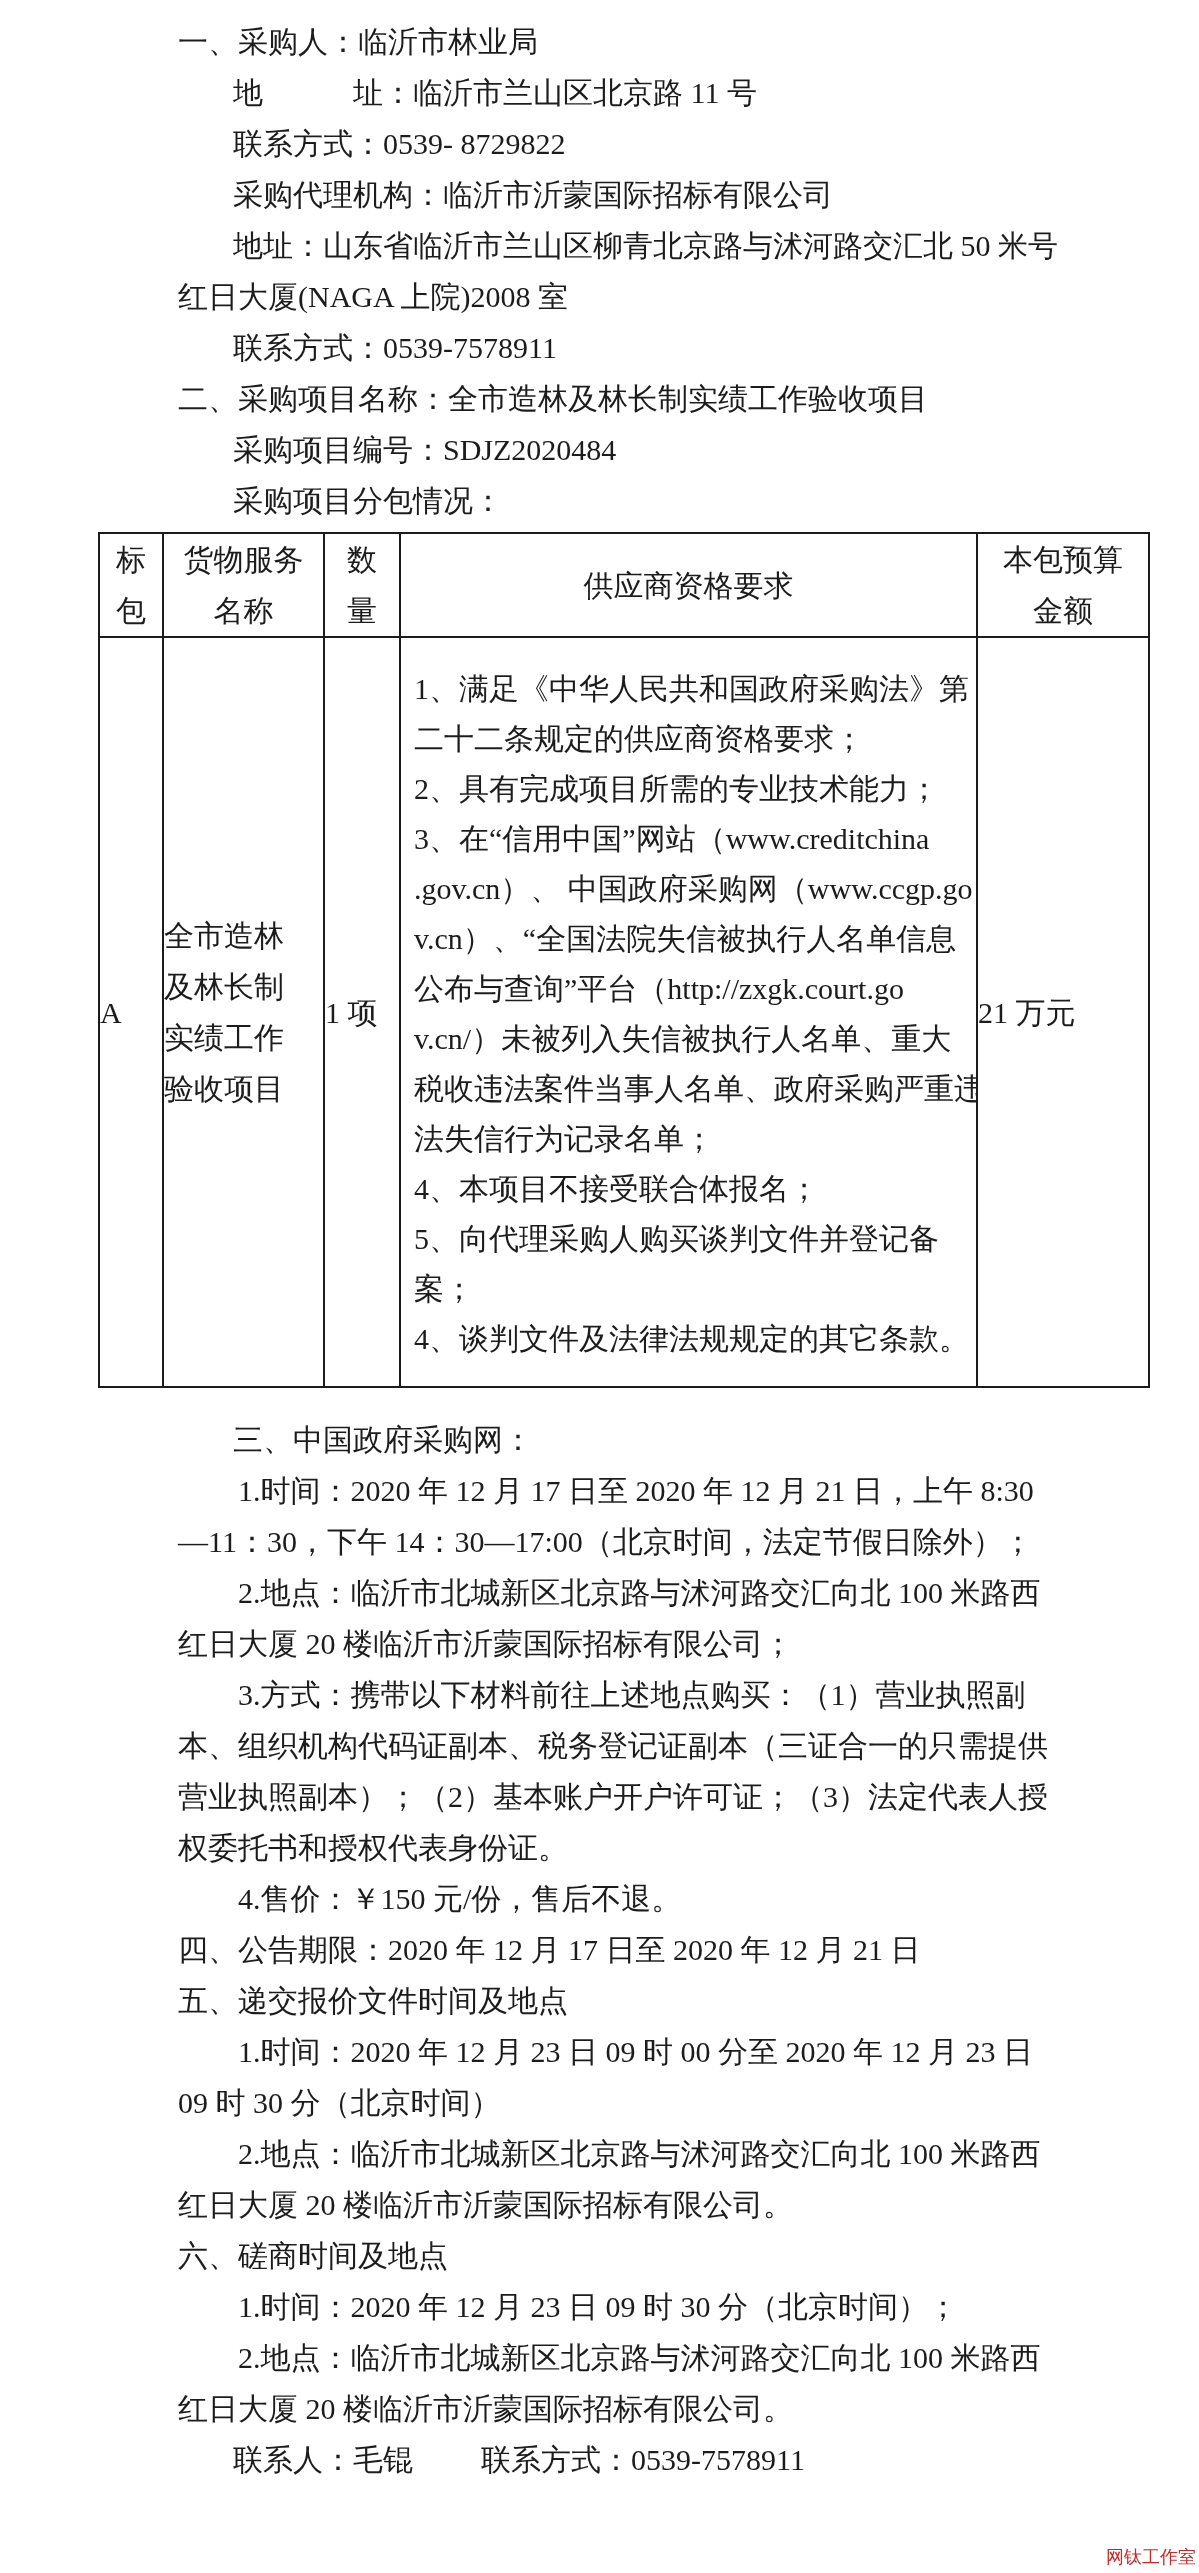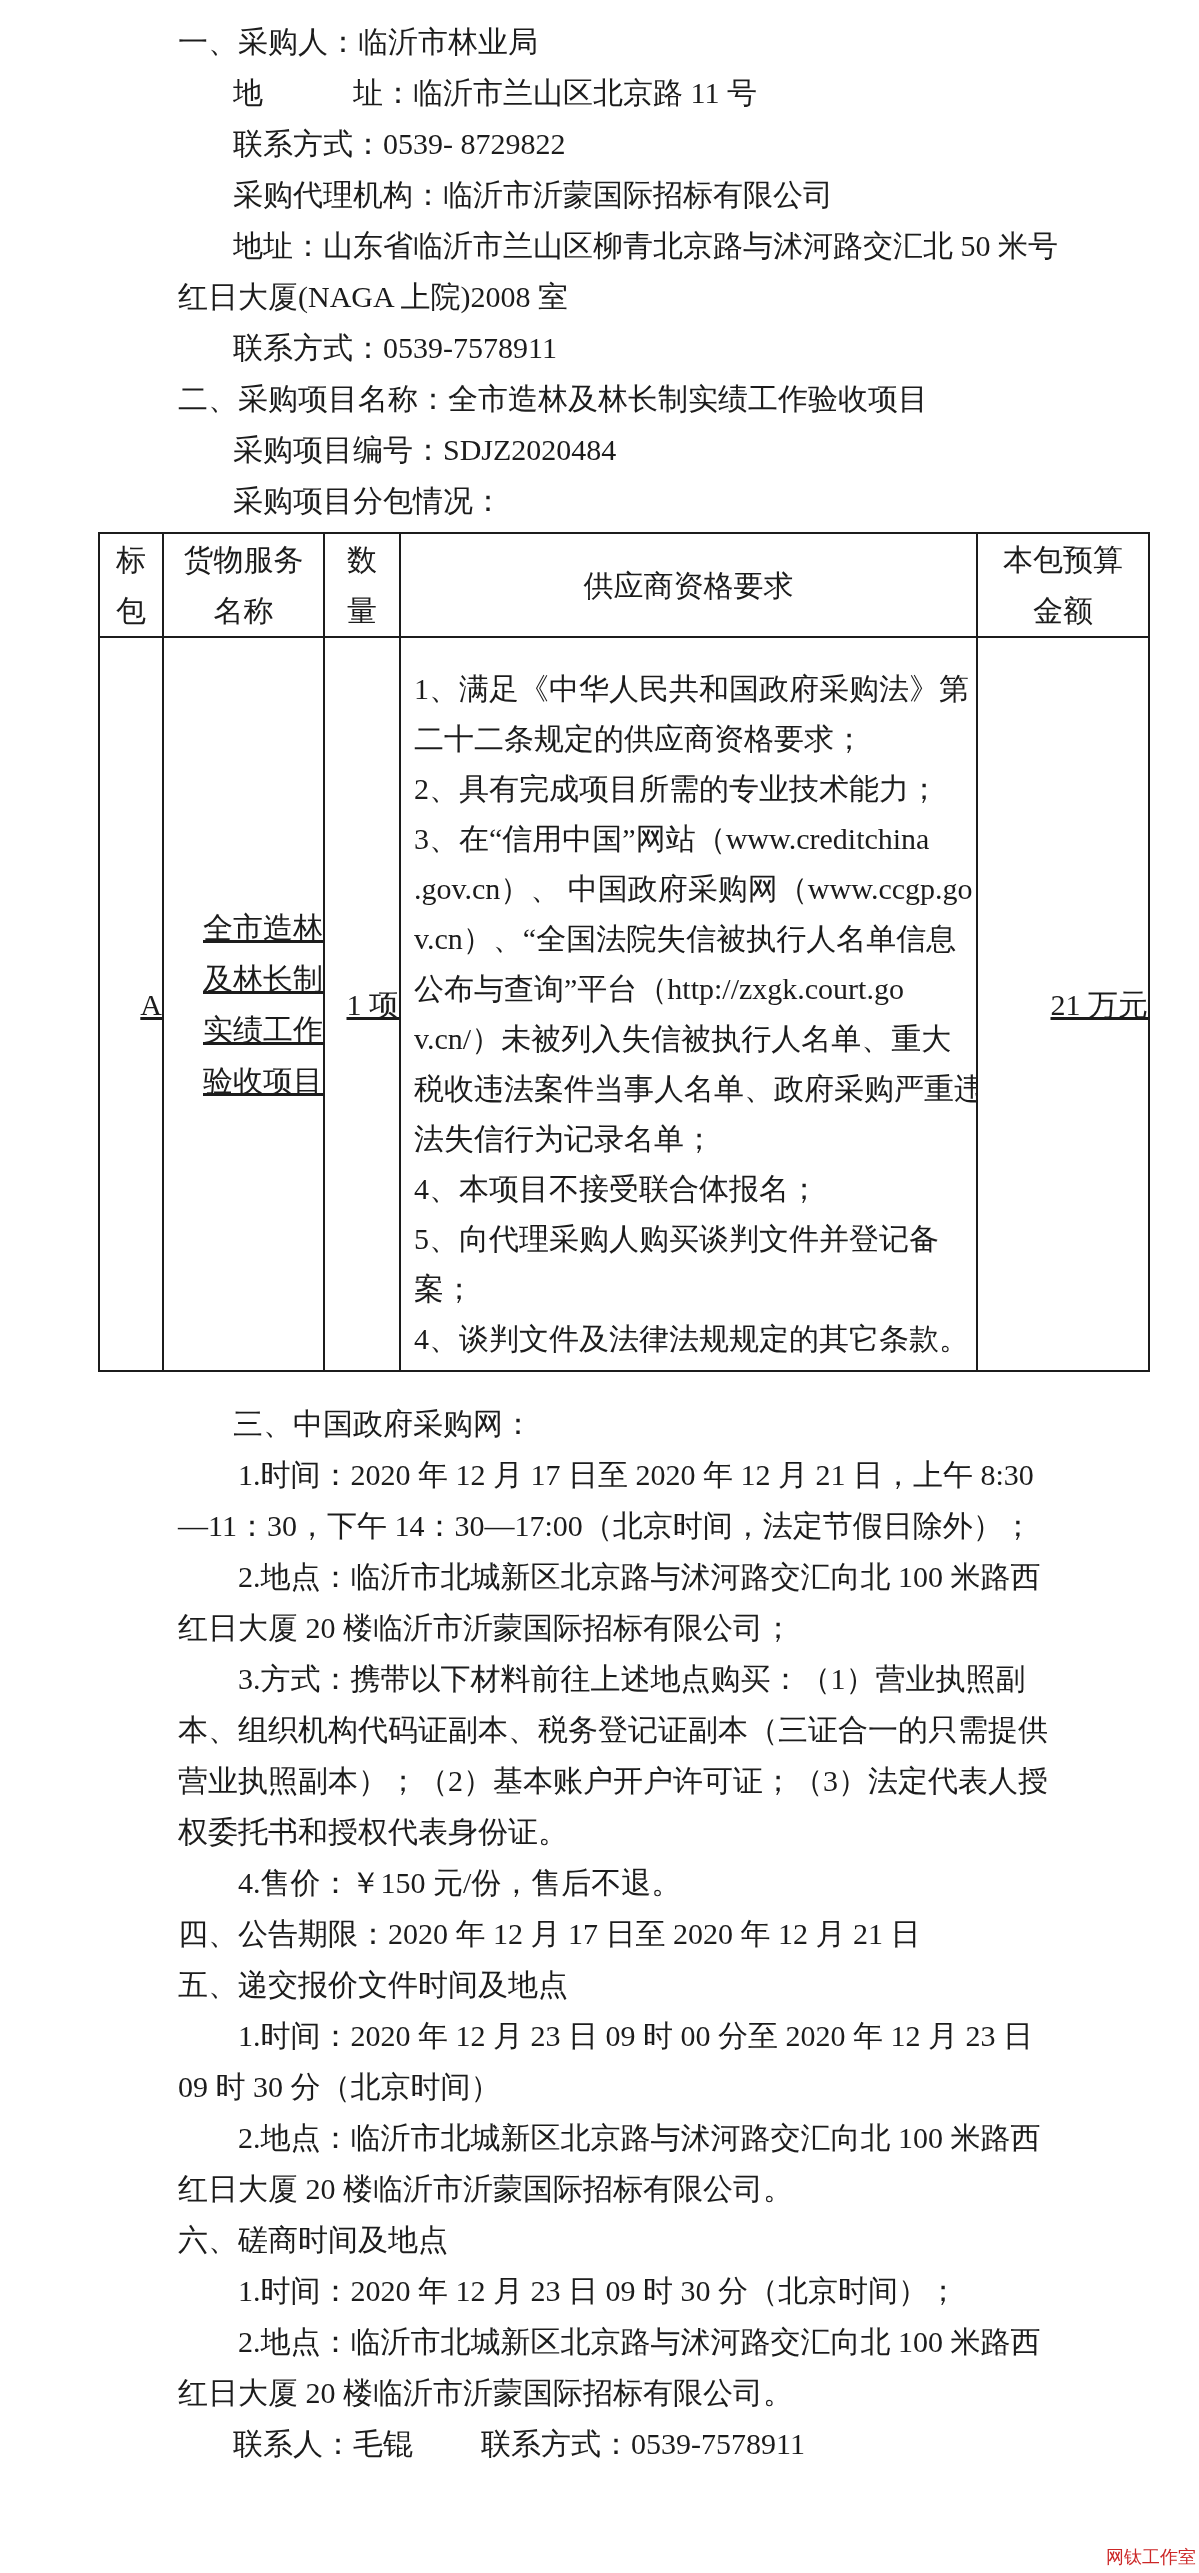--- a/index.html
+++ b/index.html
@@ -35,28 +35,27 @@
     font-size: 30px;
     padding: 0;
   }
   table.pkg th {
     height: 102px;
     text-align: center;
     vertical-align: middle;
     line-height: 51px;
   }
   td.c {
-    text-align: right;
+    text-align: left;
     vertical-align: middle;
     line-height: 51px;
-    text-decoration: underline;
   }
   td.req { vertical-align: top; }
   .req-box {
-    padding: 26px 4px 6px 13px;
+    padding: 26px 4px 22px 13px;
     overflow: hidden;
   }
   .req-box div { line-height: 50px; white-space: nowrap; }
   .cell-lines div { line-height: 51px; white-space: nowrap; }
   .contact-gap { margin-left: 68px; }
   .watermark {
     position: absolute;
     right: 3px;
     bottom: 6px;
     font-size: 18px;

